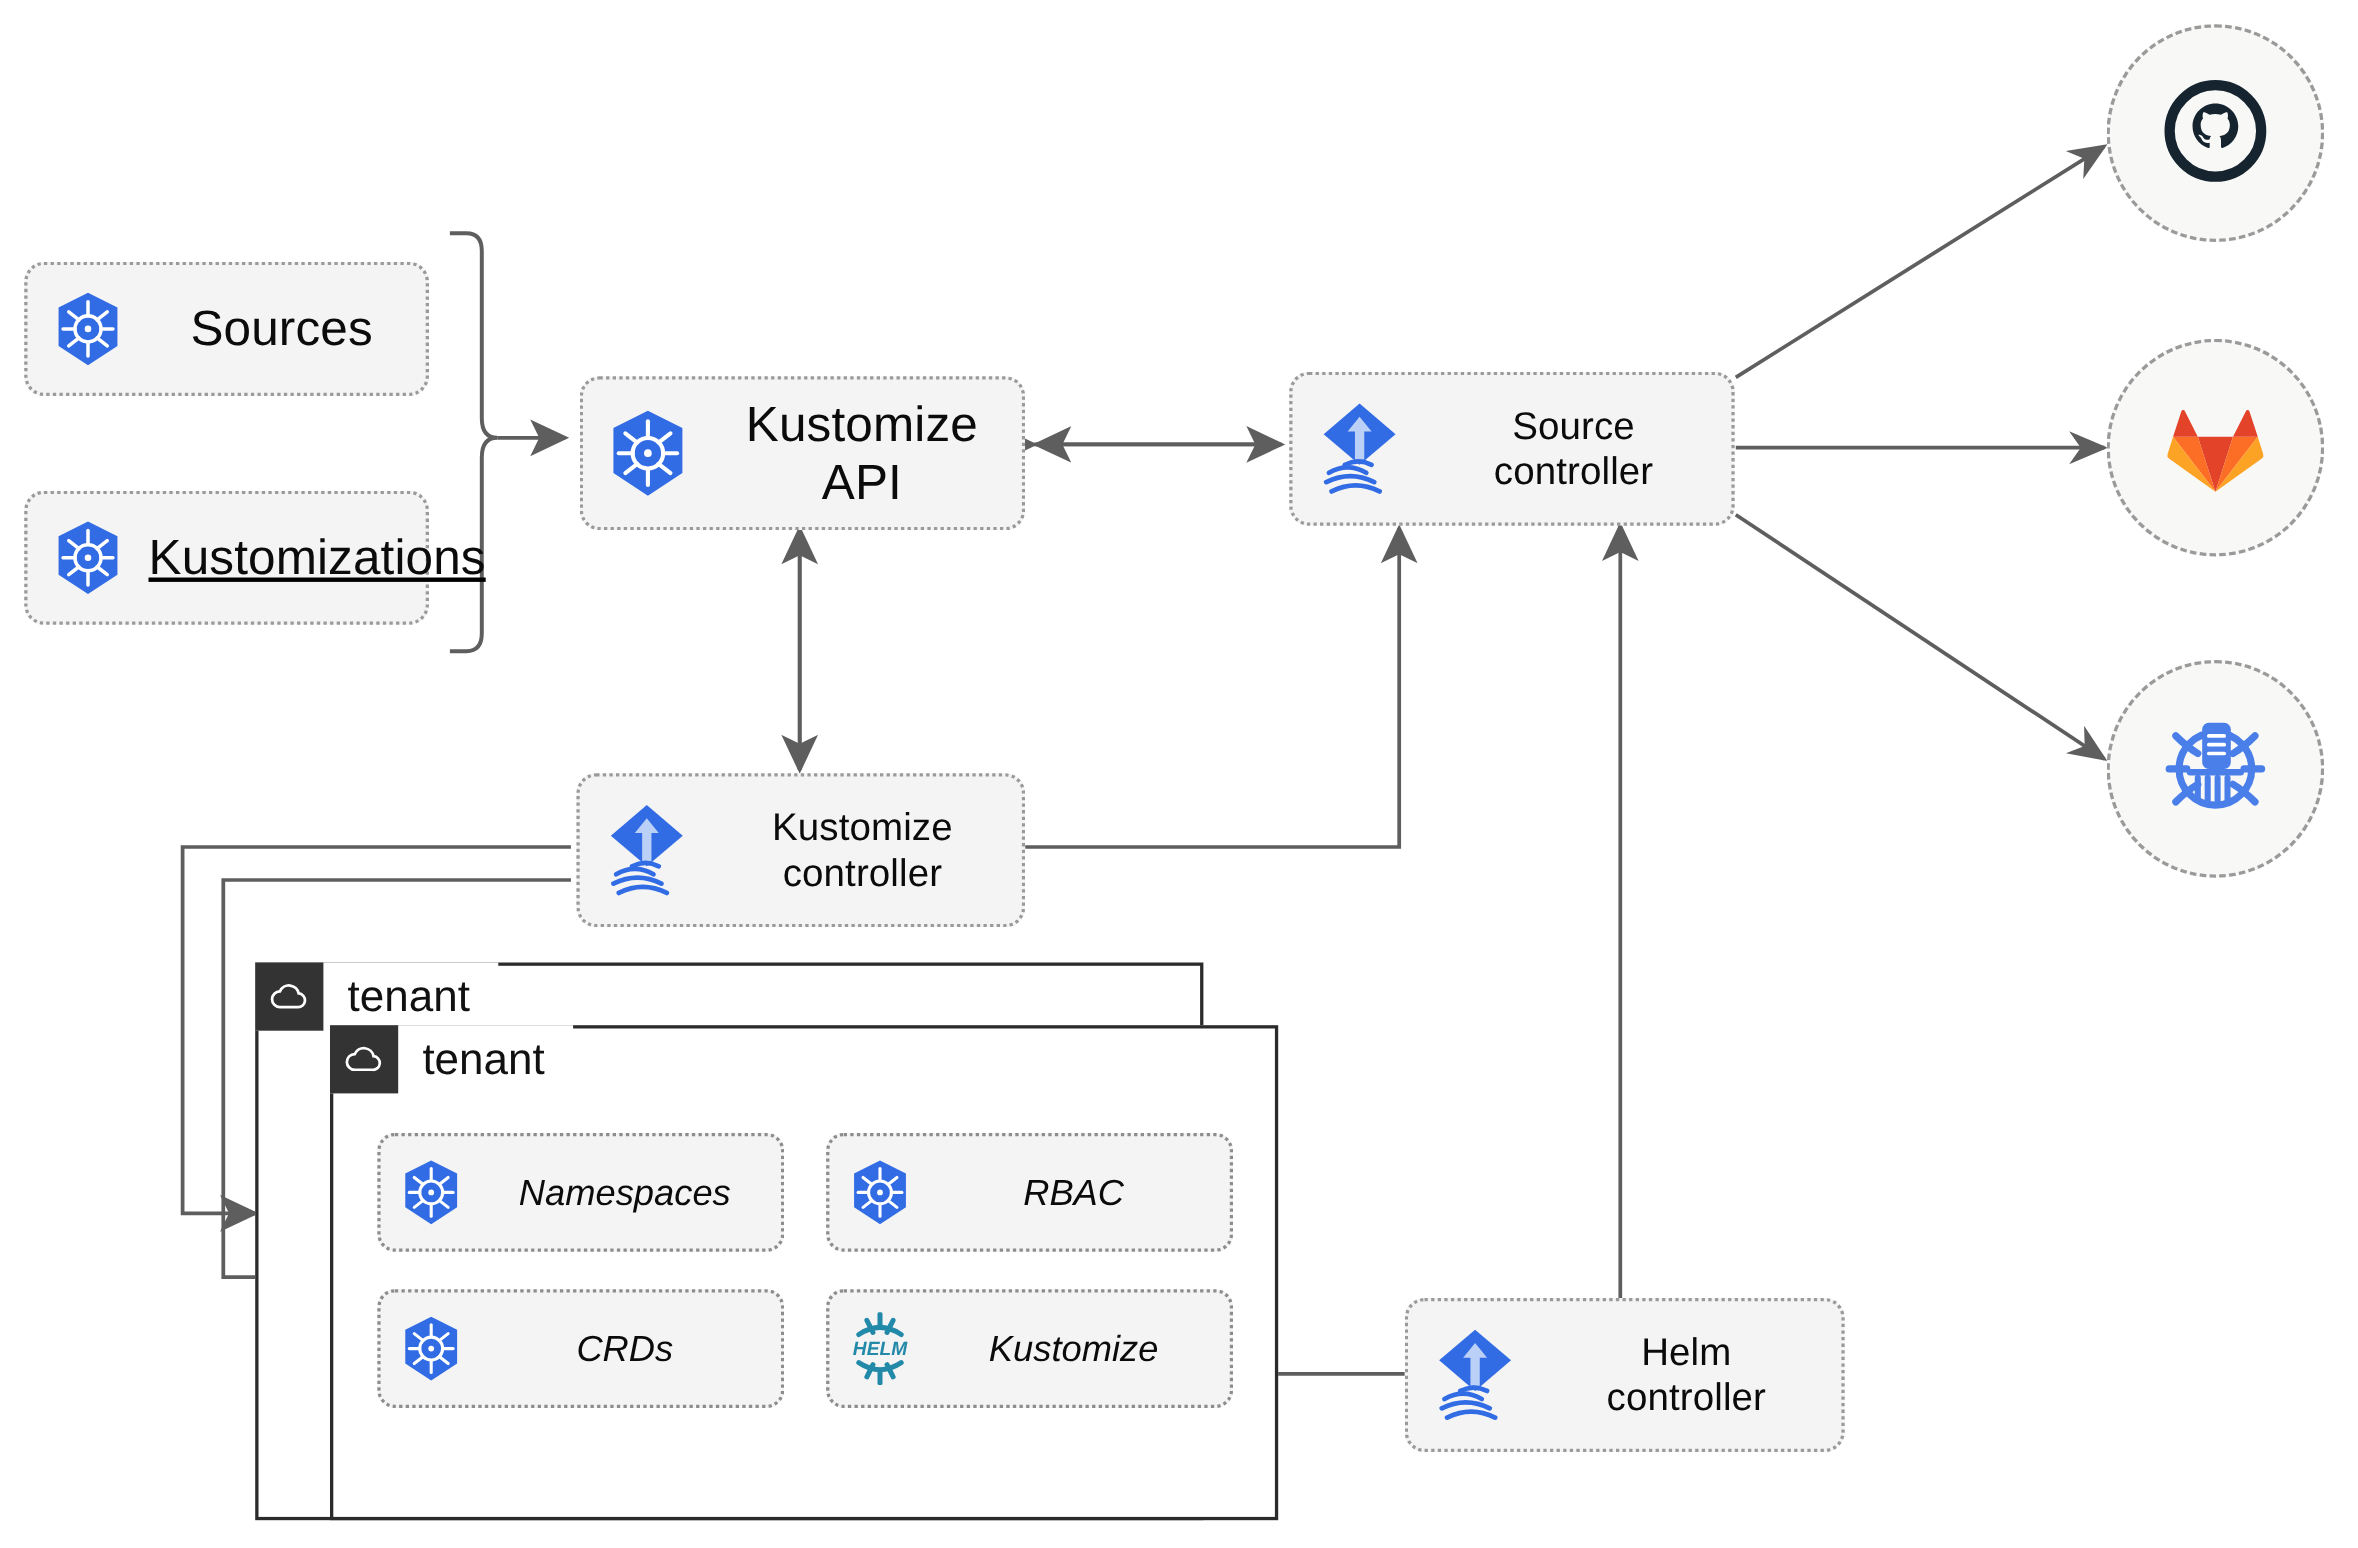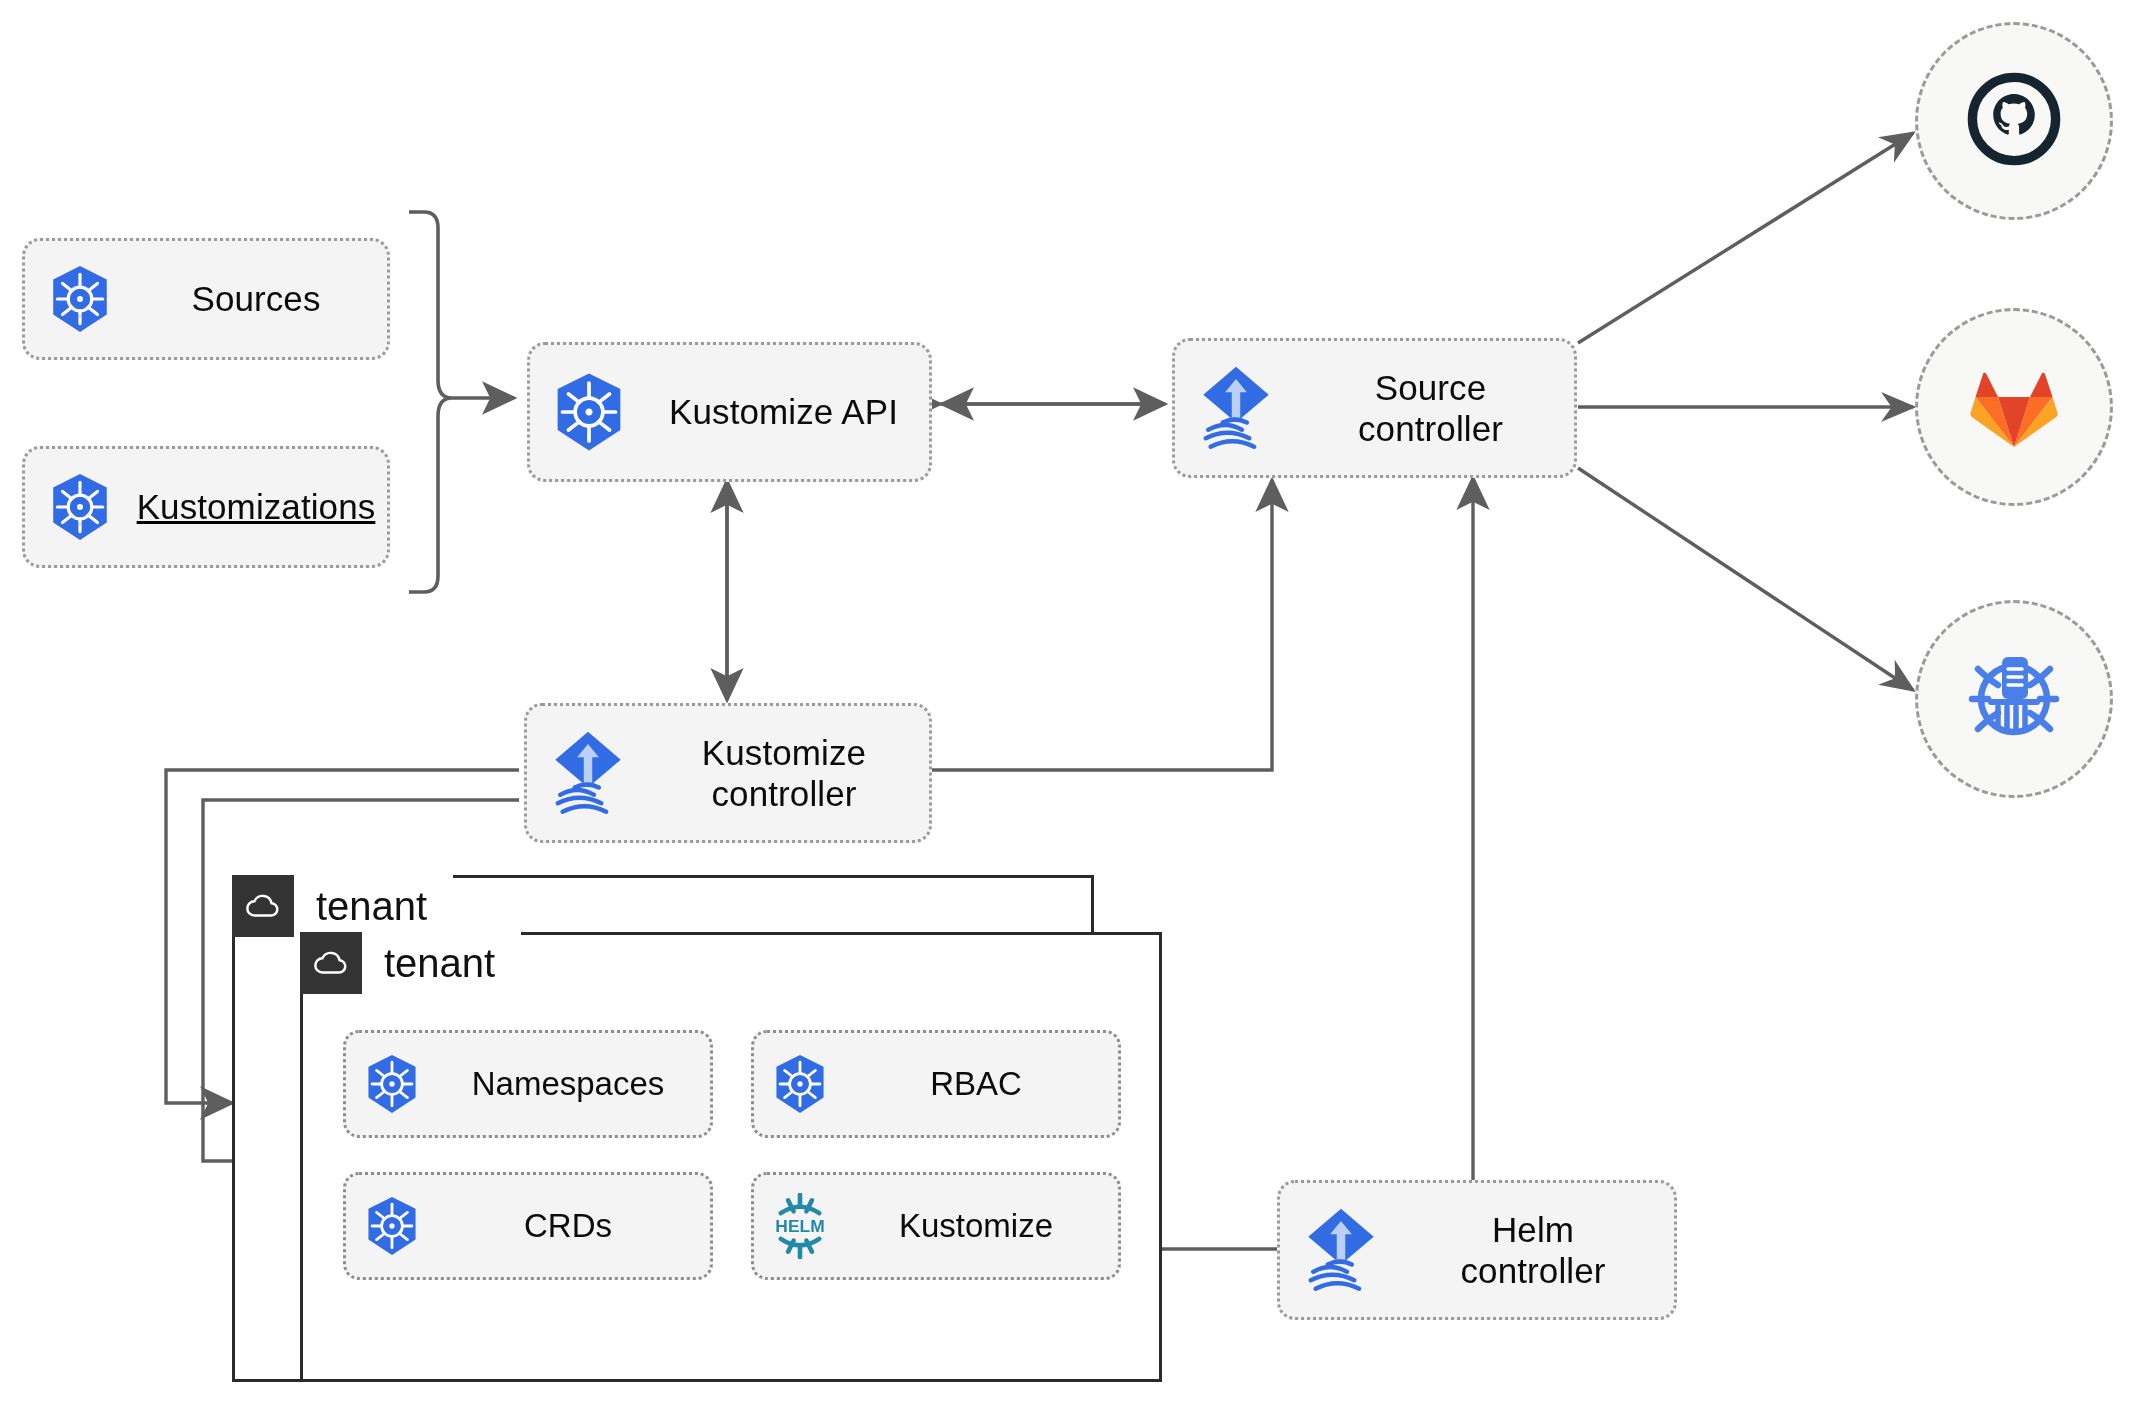--- a/index.html
+++ b/index.html
@@ -6,21 +6,21 @@
   body{width:2144px;height:1407px;position:relative;overflow:hidden;
        font-family:"Liberation Sans","DejaVu Sans",sans-serif;}
   #stage{position:absolute;inset:0;width:2144px;height:1407px;}
 
   svg.wires{position:absolute;left:0;top:0;width:2144px;height:1407px;pointer-events:none;}
 
   .node{position:absolute;box-sizing:border-box;background:#f4f4f4;
         border:3px dotted #9a9a9a;border-radius:18px;display:flex;align-items:center;}
   .node .ico{flex:0 0 auto;display:flex;align-items:center;justify-content:center;}
   .node .lbl{flex:1 1 auto;text-align:center;color:#0b0b0b;line-height:1.18;
-             font-size:35px;letter-spacing:.1px;padding-right:10px;}
+             font-size:45px;letter-spacing:.1px;padding-right:10px;}
   .node.two .lbl{font-size:35px;}
 
   .circ{position:absolute;box-sizing:border-box;border:3px dashed #9a9a9a;
         border-radius:50%;background:#f8f8f7;display:flex;align-items:center;justify-content:center;}
 
   .panel{position:absolute;box-sizing:border-box;background:#ffffff;border:3px solid #2b2b2b;}
   .panel .tab{position:absolute;left:-3px;top:-3px;height:62px;display:flex;align-items:center;
               background:#ffffff;}
   .panel .tabico{width:62px;height:62px;background:#333333;display:flex;align-items:center;justify-content:center;}
   .panel .tabtxt{padding:0 26px 0 22px;font-size:40px;color:#111;}
@@ -263,21 +263,21 @@
   <div class="panel" style="left:300px;top:932px;width:862px;height:450px;">
     <div class="tab">
       <span class="tabico">
         <svg width="38" height="28" viewBox="0 0 40 28" fill="none" stroke="#ffffff" stroke-width="2.6">
           <path d="M11 24 a7.5 7.5 0 0 1 0-15 a9.5 9.5 0 0 1 18 2 a6.5 6.5 0 0 1 -1 13 Z"></path>
         </svg>
       </span>
       <span class="tabtxt">tenant</span>
     </div>
 
-    <div class="grid4" style="left:40px;top:95px;">
+    <div class="grid4" style="left:40px;top:95px;font-style:italic;">
 
       <div class="cell">
         <span class="ico">
           <svg width="58" height="62" viewBox="0 0 64 68">
             <path d="M32 2 L58 15 L58 49 L32 66 L6 49 L6 15 Z" fill="#326CE5"></path>
             <g fill="none" stroke="#ffffff" stroke-width="3.1" stroke-linecap="round">
               <circle cx="32" cy="34" r="11.5"></circle>
               <circle cx="32" cy="34" r="2.9" fill="#ffffff" stroke="none"></circle>
               <line x1="32" y1="10" x2="32" y2="22"></line>
                 <line x1="32" y1="46" x2="32" y2="58"></line>

